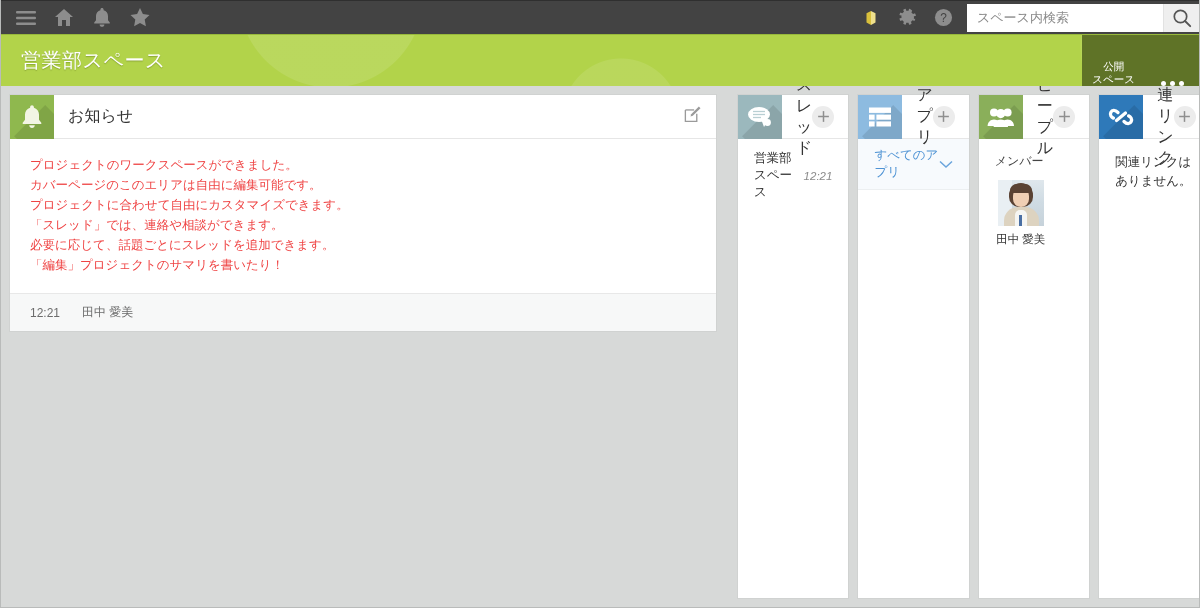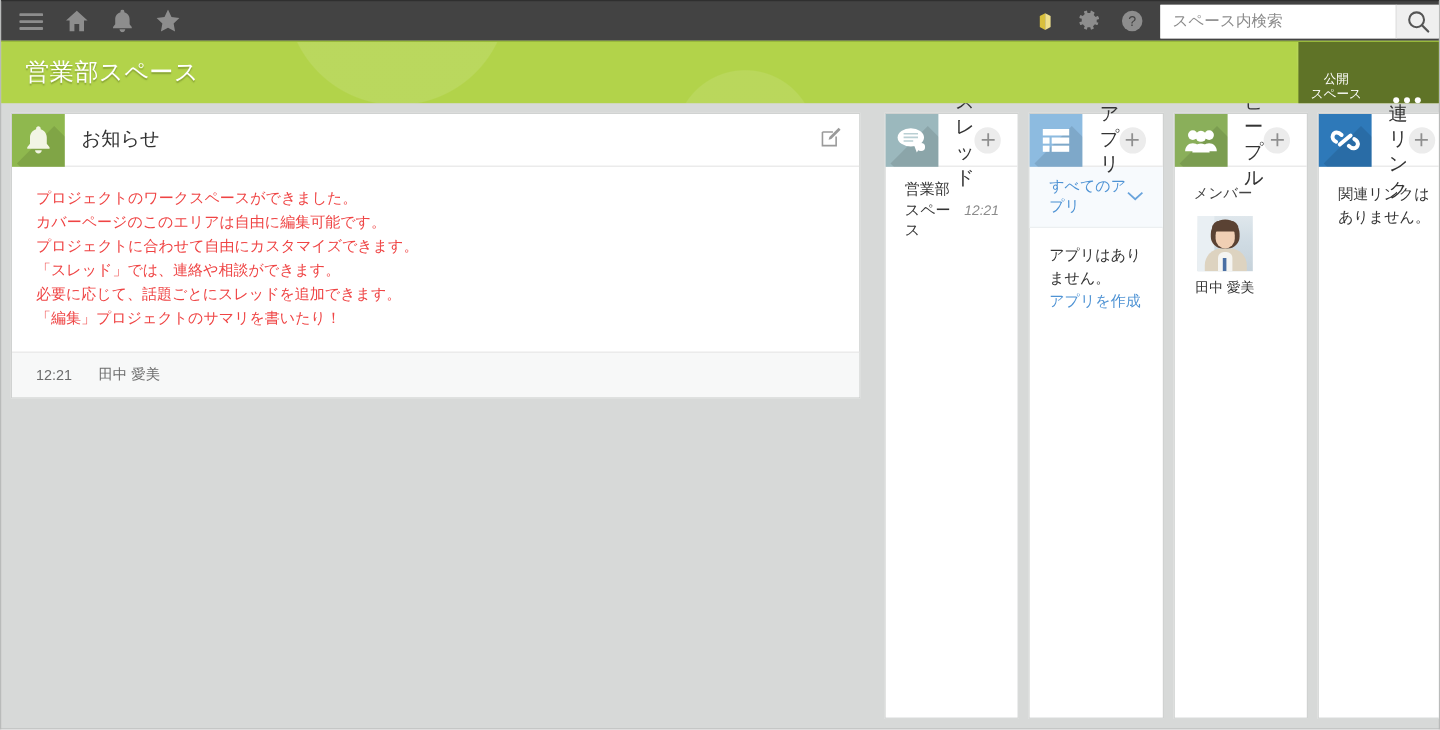--- a/index.html
+++ b/index.html
@@ -407,24 +407,20 @@
             </span>
           </div>
         </div>
         <div class="app-filter">
           <span class="fl">すべてのアプリ</span>
           <span class="ch">
             <svg width="14" height="9" viewBox="0 0 14 9">
                 <path d="M1 1.5L7 7l6-5.5" fill="none" stroke="#6aa4dc" stroke-width="1.5"></path>
               </svg>
           </span>
-        </div>
-        <div class="apps-body">
-          <div class="empty-txt">アプリはありません。</div>
-          <span class="link-txt">アプリを作成</span>
         </div>
       </div>
 
       <div class="panel">
         <div class="panel-head">
           <div class="panel-tile tile-people">
             <svg width="28" height="22" viewBox="0 0 28 22">
               <circle cx="7" cy="6.6" r="4" fill="#ffffff"></circle>
               <path fill="#ffffff" d="M.6 20c0-3.8 2.8-6.6 6.4-6.6s6.4 2.8 6.4 6.6z"></path>
               <circle cx="20.6" cy="6.6" r="4" fill="#ffffff"></circle>

